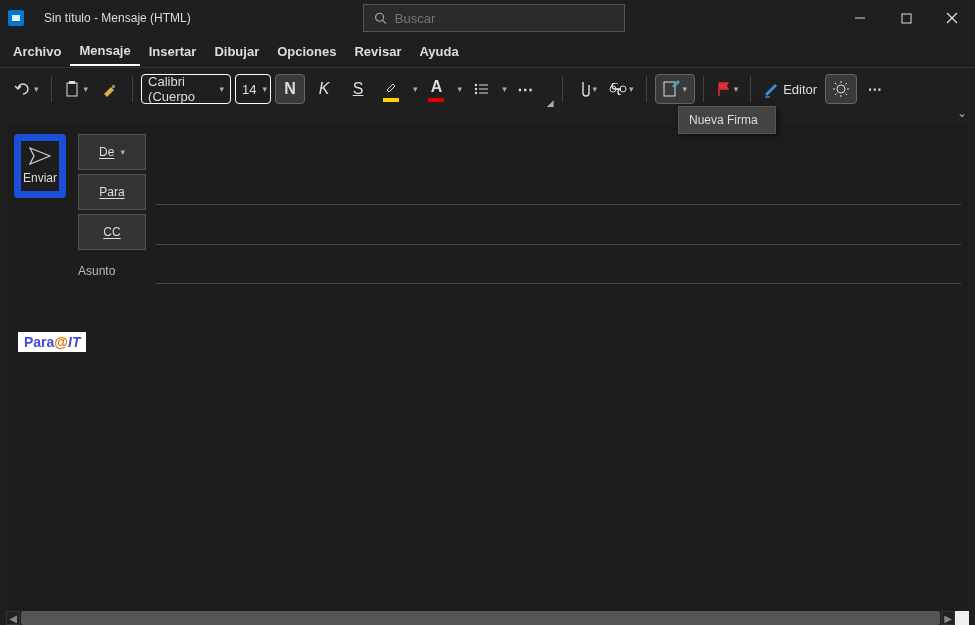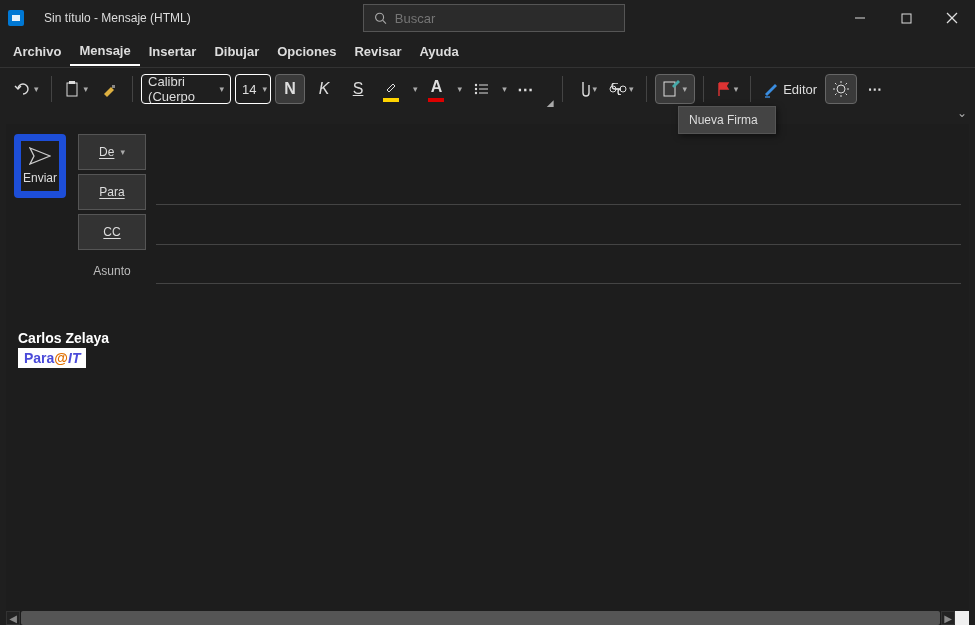--- a/index.html
+++ b/index.html
@@ -43,21 +43,21 @@
   .dropdown-popup .dd-item { padding: 6px 10px; font-size: 12px; color: #ddd; }
   .dropdown-popup .dd-item.hovered { background: #444; }
   
   
   .compose-area { background: #1d1d1d; margin: 14px 6px 0 6px; position: relative; height: 530px;}
   .compose-header { padding: 10px 8px; }
   .compose-row { display: flex; align-items: center; gap: 10px; margin-bottom: 4px; }
   .send-btn { width: 52px; height: 64px; border: 7px solid #1d4ed8; border-radius: 4px; display: flex; flex-direction: column; align-items: center; justify-content: center; gap: 6px; margin-right: 12px; font-size: 12px; color: #ddd;}
   .field-btn { width: 68px; height: 36px; border: 1px solid #555; border-radius: 0; background: #333; display: flex; align-items: center; justify-content: center; font-size: 12px; color: #ddd; gap: 4px;}
   .field-input { flex: 1; border: none; border-bottom: 1px solid #444; background: transparent; height: 26px; color: #ddd; outline: none;}
-  .field-label { width: 68px; text-align: center; font-size: 12px; color: #bbb;}
+  .field-label { width: 68px; font-size: 12px; color: #bbb;}
   .underline-text { text-decoration: underline; text-underline-offset: 2px;}
   
   .body-area { padding: 8px 12px; }
   .sig-name { font-size: 14px; font-weight: bold; color: #fff; }
   .sig-logo { background: #fff; display: inline-block; padding: 2px 6px; margin-top: 2px; font-size: 14px; font-weight: bold;}
   .sig-logo .z1 { color: #4a4ad9; }
   .sig-logo .z2 { color: #4a4ad9; font-style: italic;}
   .sig-logo .at { color: #e07000; font-weight: bold;}
   
   .hscroll { position: absolute; bottom: 0; left: 6px; right: 6px; height: 14px; background: #1b1b1b; display: flex; align-items: center;}
@@ -266,21 +266,20 @@
         </div>
         <div class="compose-row" style="margin-top:8px;">
           <div class="field-label">Asunto</div>
           <input class="field-input" value="" style="">
         </div>
       </div>
     </div>
   </div>
 
   <div class="body-area" style="margin-top:24px;">
-    <div class="sig-name">Carlos Zelaya</div>
     <div class="sig-logo">
       <span class="z1">Para</span><span class="at">@</span><span class="z2">IT</span>
     </div>
   </div>
 </div>
 
 <div class="hscroll">
   <div class="arrow">◀</div>
   <div class="track"></div>
   <div class="arrow">▶</div>

